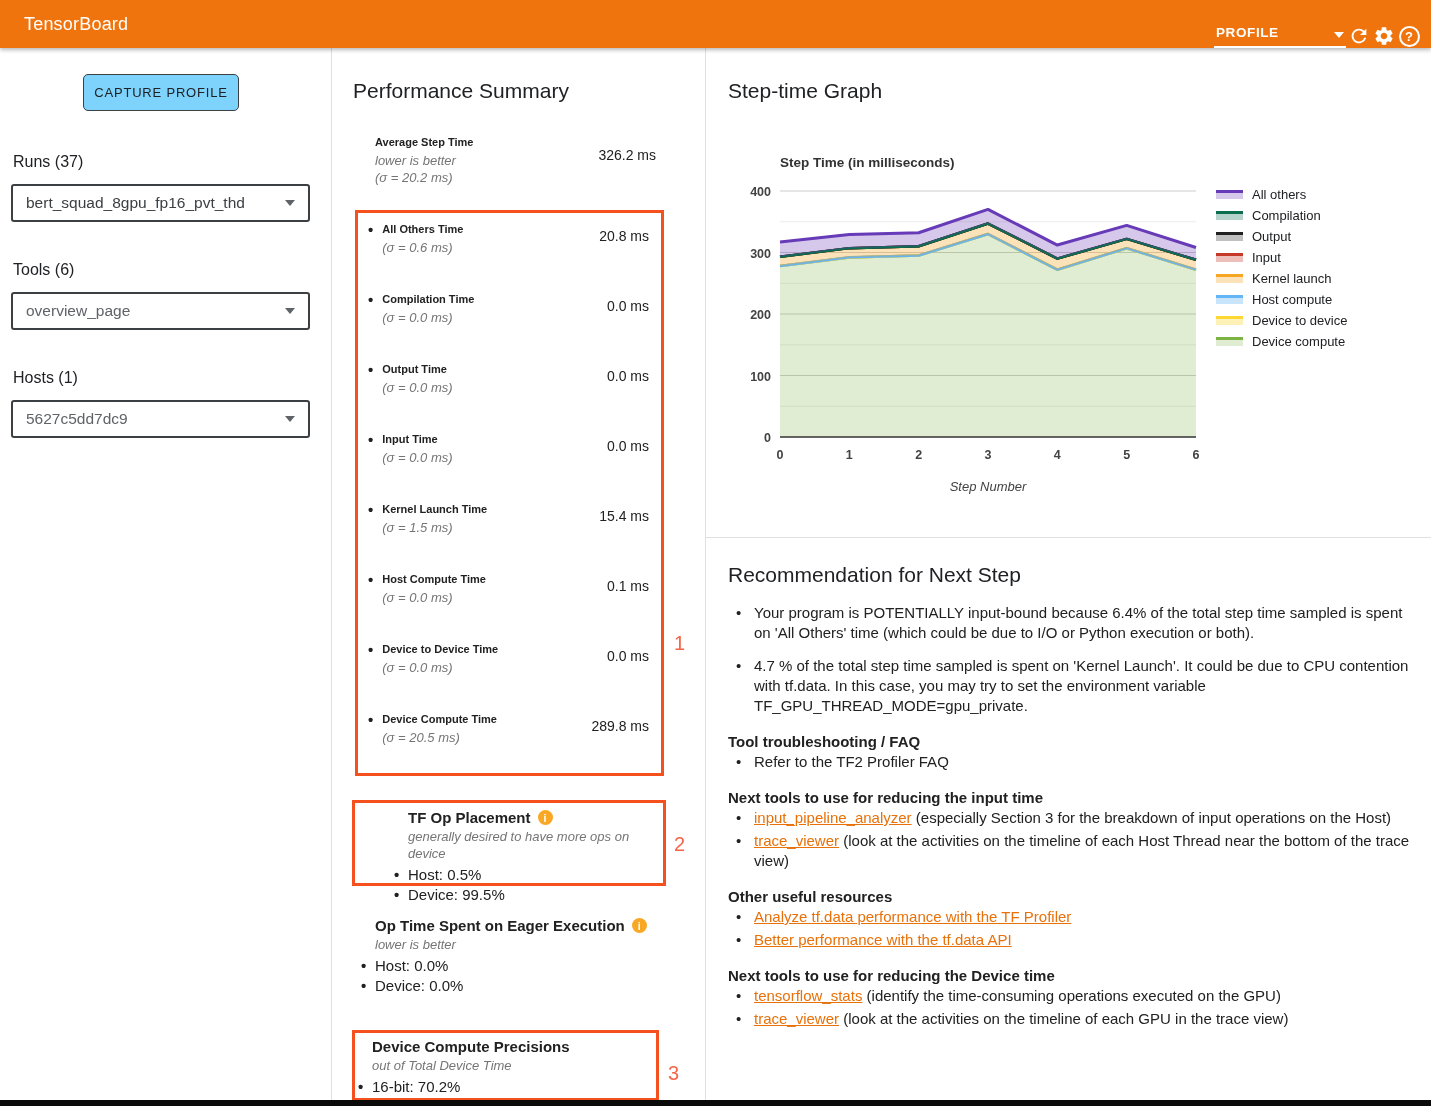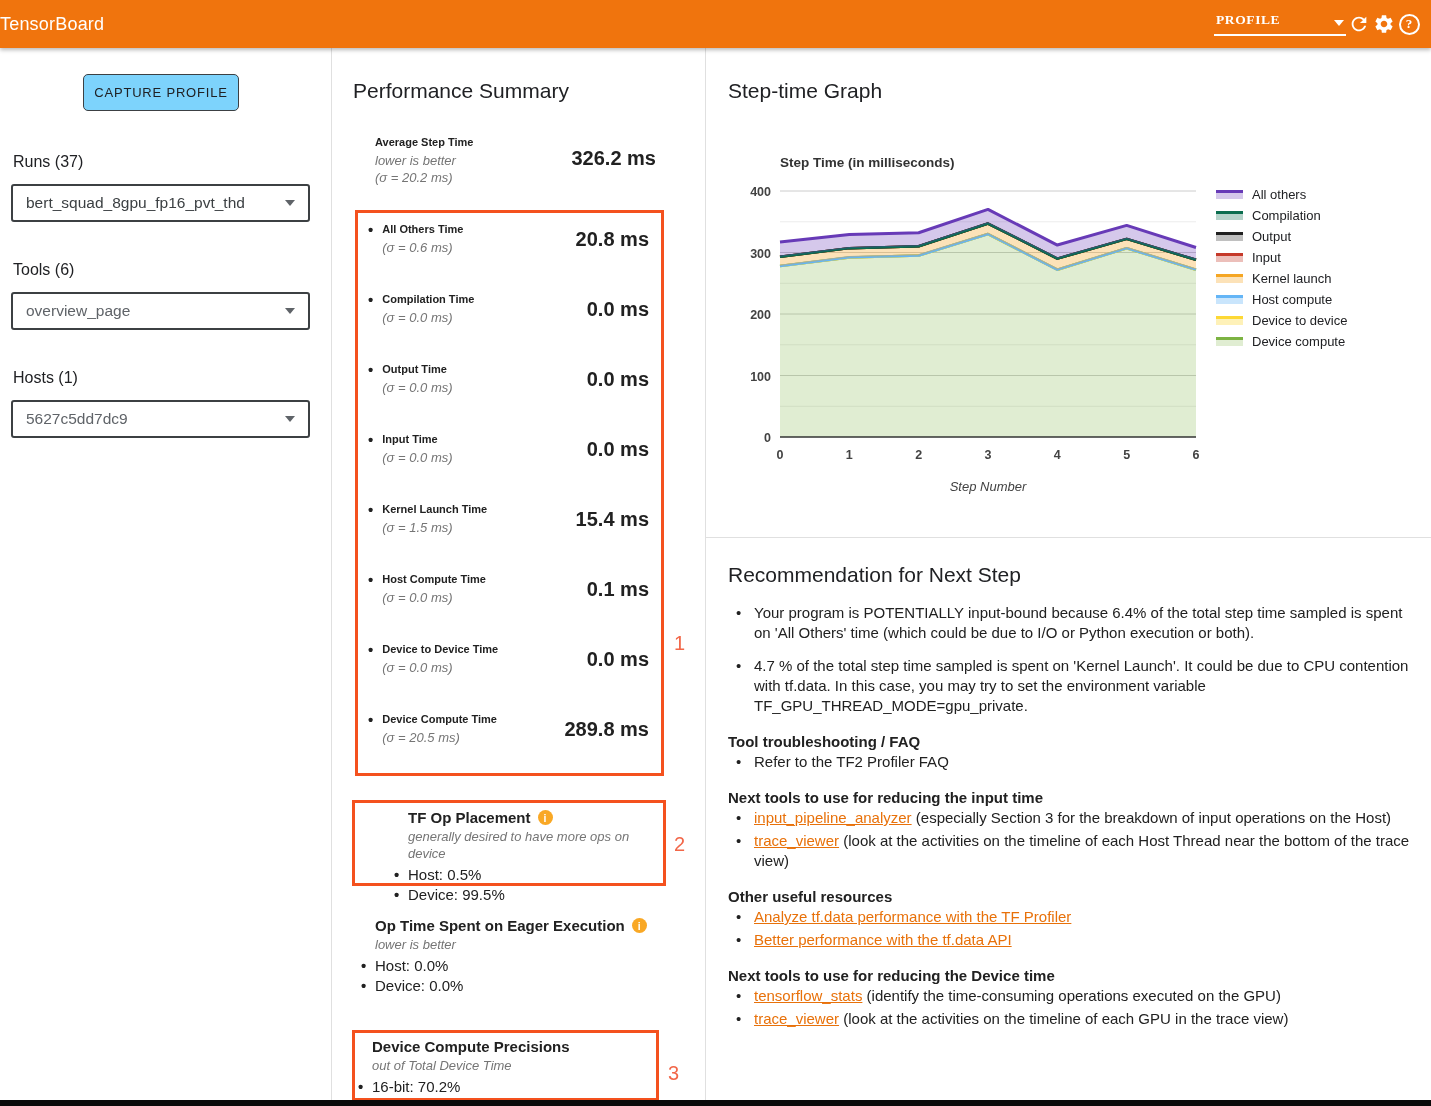--- a/index.html
+++ b/index.html
@@ -8,22 +8,22 @@
   }
   *{box-sizing:border-box; margin:0; padding:0;}
   html,body{width:1431px; height:1106px; overflow:hidden; background:#fff;
     font-family:"Liberation Sans", sans-serif; color:var(--ink);}
   #stage{position:relative; width:1431px; height:1106px; background:#fff;}
 
   
   #header{position:absolute; left:0; top:0; width:1431px; height:48px;
     background:var(--accent); display:flex; align-items:center;
     box-shadow:0 2px 4px rgba(0,0,0,.28); z-index:5;}
-  #header .title{color:#fff; font-size:18px; font-weight:500; letter-spacing:.2px;}
-  #header .right{position:absolute; right:10px; top:0; height:48px; display:flex; align-items:center; gap:1px;font-family:Liberation Serif, serif;}
+  #header .title{color:#fff; font-size:18px; font-weight:500; margin-left:24px; letter-spacing:.2px;}
+  #header .right{position:absolute; right:10px; top:0; height:48px; display:flex; align-items:flex-end; gap:1px;}
   .profile-select{display:flex; align-items:flex-end; justify-content:space-between;
     width:132px; border-bottom:2px solid #fff; padding:0 2px 6px 2px; cursor:pointer;}
   .profile-select .lbl{color:#fff; font-size:13.5px; font-weight:700; letter-spacing:.6px;}
   .caret-w{width:0; height:0; border-left:5px solid transparent; border-right:5px solid transparent;
     border-top:6px solid #fff; margin-bottom:2px;}
   .hicon{width:24px; height:24px; display:flex; align-items:center; justify-content:center; cursor:pointer;}
   .help-circle{width:21px; height:21px; border:2px solid #fff; border-radius:50%;
     color:#fff; font-size:13px; font-weight:700; display:flex; align-items:center; justify-content:center;}
 
   
@@ -43,21 +43,21 @@
     padding:0 13px; font-size:15.5px; cursor:pointer;}
   .caret-g{width:0; height:0; border-left:5px solid transparent; border-right:5px solid transparent;
     border-top:6px solid #5f6368;}
   .val-dark{color:#3c4043;} .val-gray{color:#5f6368;}
 
   
   .h2{position:absolute; font-size:21px; font-weight:500; color:#202124;}
   .metric-top{position:absolute; left:375px; top:133px; width:180px;}
   .m-label{font-size:11px; font-weight:700; color:var(--ink); line-height:19px;}
   .m-sub{font-size:13px; font-style:italic; color:var(--sub); line-height:17px;}
-  .m-value{font-size:20px; font-weight:700; color:var(--ink); white-space:nowrap;}
+  .m-value{font-size:14px; font-weight:400; color:var(--ink); white-space:nowrap;}
   #avg-value{position:absolute; left:520px; top:147px; width:136px; text-align:right;}
 
   .hl-box{position:absolute; border:3px solid var(--highlight); background:transparent;}
   #box1{left:355px; top:210px; width:309px; height:566px; padding:7px 12px 0 7px;}
   .metric-row{height:70px; display:flex; justify-content:space-between; align-items:flex-start;}
   .metric-row .left{display:flex;}
   .metric-row .bullet{font-size:15px; font-weight:700; margin:1px 9px 0 3px;}
   .metric-row .m-value{margin-top:8px;}
 
   .annot{position:absolute; font-size:20px; font-weight:500; color:#F26749;}

